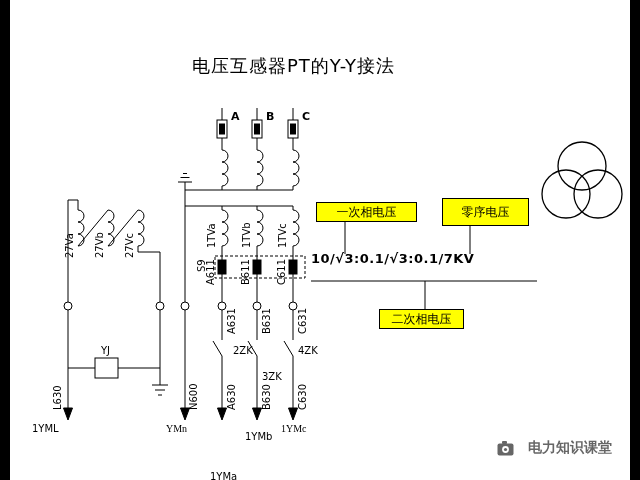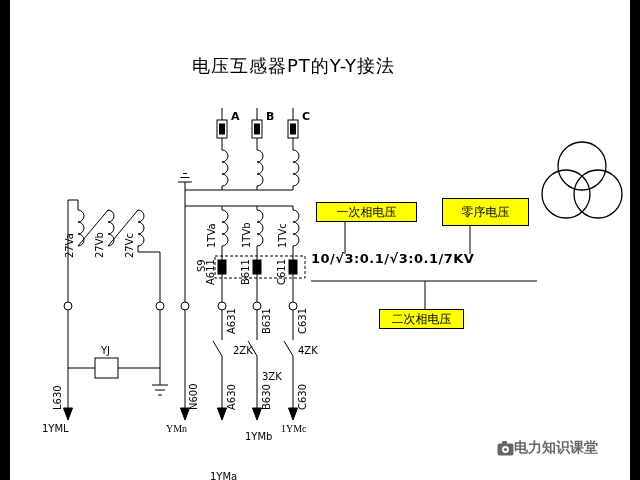--- a/index.html
+++ b/index.html
@@ -8,21 +8,21 @@
   .edgebar{position:absolute;top:0;width:10px;height:480px;background:#000;}
   .title{position:absolute;left:192px;top:54px;font-size:18px;letter-spacing:1px;}
   .lbl{position:absolute;font-size:10px;line-height:11px;white-space:nowrap;}
   .lbl.ph{font-size:11px;font-weight:bold;}
   .vlbl{position:absolute;font-size:10px;line-height:11px;white-space:nowrap;
         transform-origin:0 0;transform:rotate(-90deg);}
   .ylbl{position:absolute;background:#ffff00;border:1px solid #000;font-size:12px;font-weight:normal;
         display:flex;align-items:center;justify-content:center;box-sizing:border-box;}
   .formula{position:absolute;left:311px;top:251px;font-size:13px;font-weight:bold;letter-spacing:.5px;}
   .formula .u{}
-  .watermark{position:absolute;left:497px;top:439px;display:flex;align-items:center;gap:0;
+  .watermark{position:absolute;left:497px;top:439px;display:flex;align-items:center;gap:14px;
              color:#666666;font-size:14px;font-weight:bold;}
   svg.circuit{position:absolute;left:0;top:0;}
 </style>
 </head>
 <body>
 
 <div class="stage">
 
   <div class="edgebar" style="left:0;"></div>
   <div class="edgebar" style="left:630px;"></div>
@@ -132,21 +132,21 @@
   <div class="vlbl" style="left:261px;top:410px;">B630</div>
   <div class="vlbl" style="left:297px;top:410px;">C630</div>
   <div class="vlbl" style="left:52px;top:410px;">L630</div>
 
   <div class="lbl" style="left:233px;top:345px;">2ZK</div>
   <div class="lbl" style="left:262px;top:345px;margin-top:26px;">3ZK</div>
   <div class="lbl" style="left:298px;top:345px;">4ZK</div>
 
   <div class="lbl" style="left:101px;top:345px;text-align:right;">YJ</div>
 
-  <div class="lbl" style="left:42px;top:423px;text-align:right;">1YML</div>
+  <div class="lbl" style="left:32px;top:423px;text-align:right;">1YML</div>
   <div class="lbl" style="left:166px;top:423px;font-family:Liberation Serif, serif;">YMn</div>
   <div class="lbl" style="left:210px;top:423px;margin-top:48px;">1YMa</div>
   <div class="lbl" style="left:245px;top:431px;">1YMb</div>
   <div class="lbl" style="left:281px;top:423px;font-family:Liberation Serif, serif;">1YMc</div>
 
   <div class="ylbl" style="left:316px;top:202px;width:101px;height:20px;">一次相电压</div>
   <div class="ylbl" style="left:442px;top:198px;width:87px;height:28px;">零序电压</div>
   <div class="ylbl" style="left:379px;top:309px;width:85px;height:20px;">二次相电压</div>
 
   <div class="formula">

